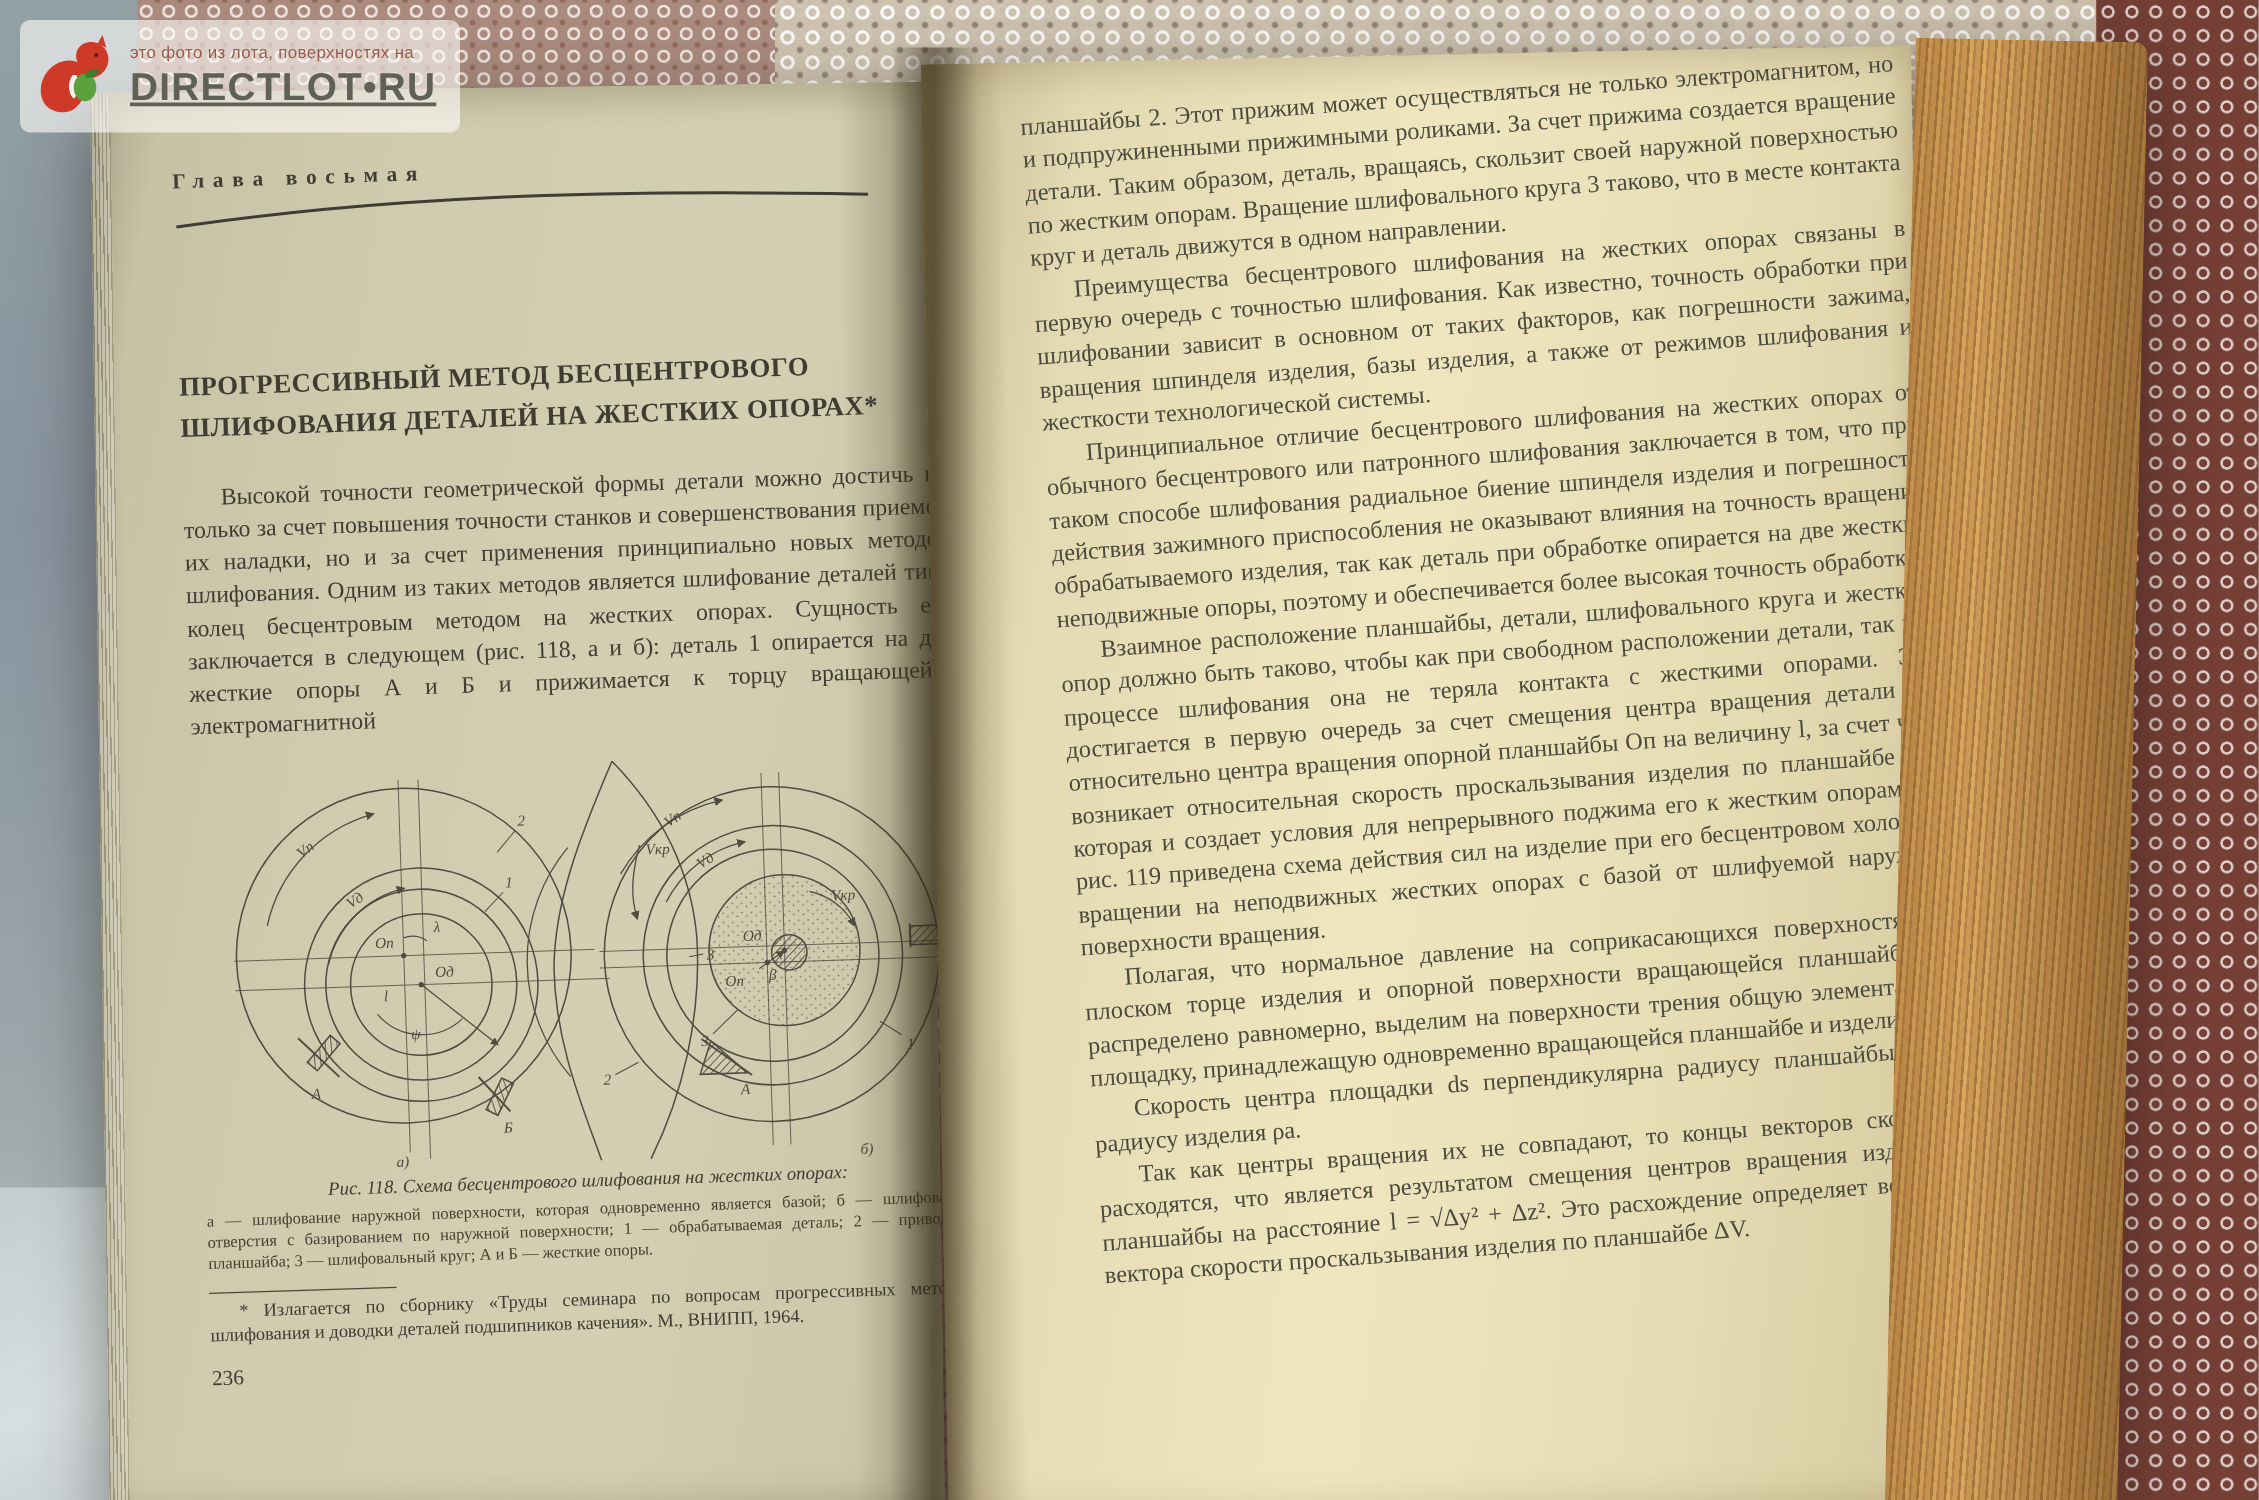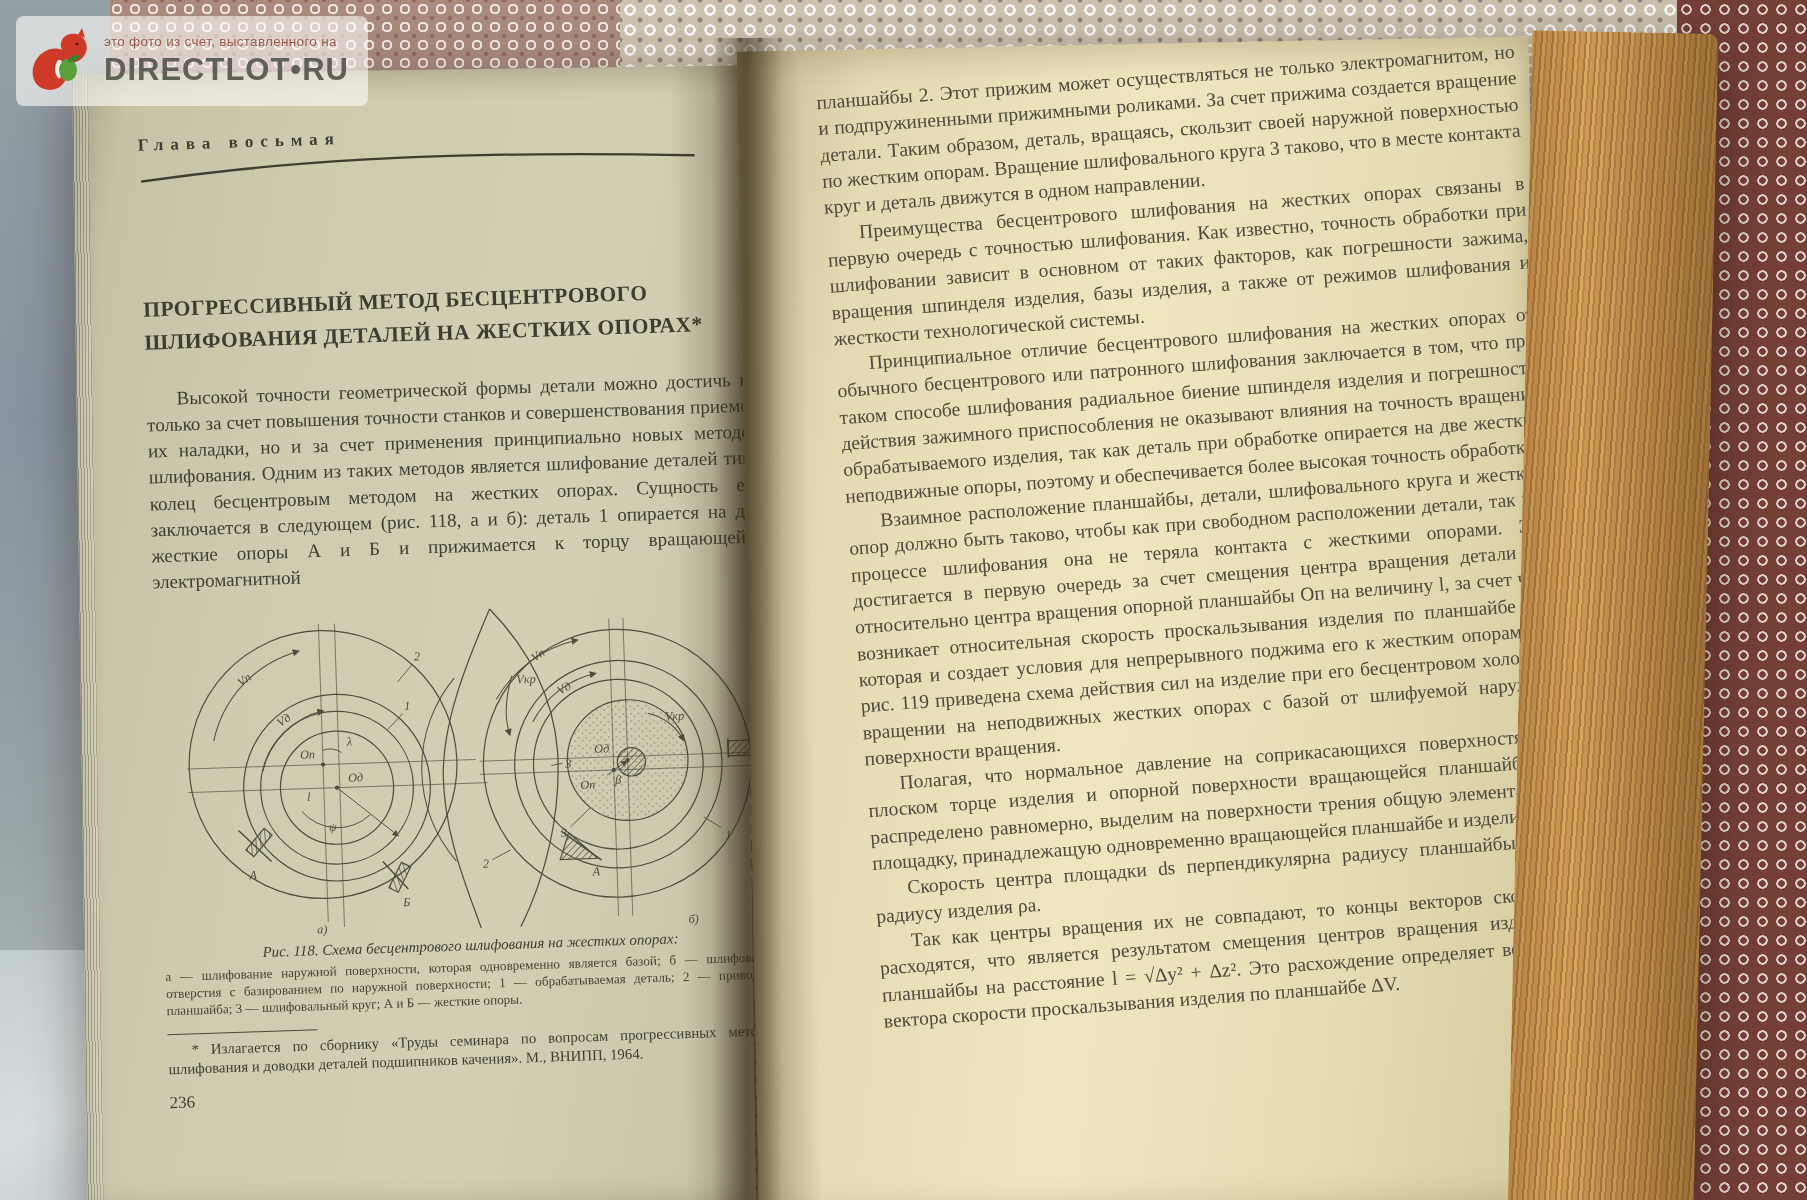--- a/index.html
+++ b/index.html
@@ -107,21 +107,21 @@
 
   
   .watermark{
     position:absolute;left:16px;top:16px;width:352px;height:90px;
     background:rgba(253,252,248,.62);border-radius:8px;
     display:flex;align-items:center;gap:10px;padding:6px 12px;box-sizing:border-box;
     font-family:"Liberation Sans","DejaVu Sans",sans-serif;
   }
   .wm-text{display:flex;flex-direction:column;line-height:1.15;}
   .wm-note{font-size:13.5px;color:#9b5a4c;letter-spacing:.3px;}
-  .wm-brand{font-size:31px;font-weight:bold;color:#5f6156;letter-spacing:1px;margin-top:3px;}
+  .wm-brand{font-size:31px;font-weight:bold;color:#5f6156;letter-spacing:1px;margin-top:3px;text-decoration:underline;}
 </style>
 </head>
 <body>
 
 <div class="scene">
 
   <div class="lace-base"></div>
   <div class="lace-top-right"></div>
   <div class="cloth-left"></div>
   <div class="cloth-bottom-left"></div>
@@ -281,18 +281,18 @@
 
       <path d="M14,62 C4,58 2,44 8,34 C14,24 26,20 34,24 C30,14 38,6 48,8 C58,10 62,22 56,30 C50,38 40,38 36,34 C42,44 40,56 30,62 C24,65 18,64 14,62 z" fill="#cf3a28"></path>
       <circle cx="47" cy="20" r="9" fill="#cf3a28"></circle>
       <path d="M50,9 L54,2 L57,12 z" fill="#cf3a28"></path>
       <path d="M30,34 C26,40 26,48 31,53 C36,48 36,40 33,34 z" fill="#f6f3ee"></path>
       <ellipse cx="40" cy="44" rx="9" ry="11" fill="#5aa03c"></ellipse>
       <path d="M40,33 q6,-6 12,-3 q-4,7 -12,6 z" fill="#3f7d2c"></path>
       <circle cx="49" cy="18" r="1.6" fill="#5a1810"></circle>
     </svg>
     <div class="wm-text">
-      <span class="wm-note">это фото из счет, выставленного на</span>
+      <span class="wm-note">это фото из лота, поверхностях на</span>
       <span class="wm-brand">DIRECTLOT•RU</span>
     </div>
   </div>
 
 </div>
 
 </body></html>

